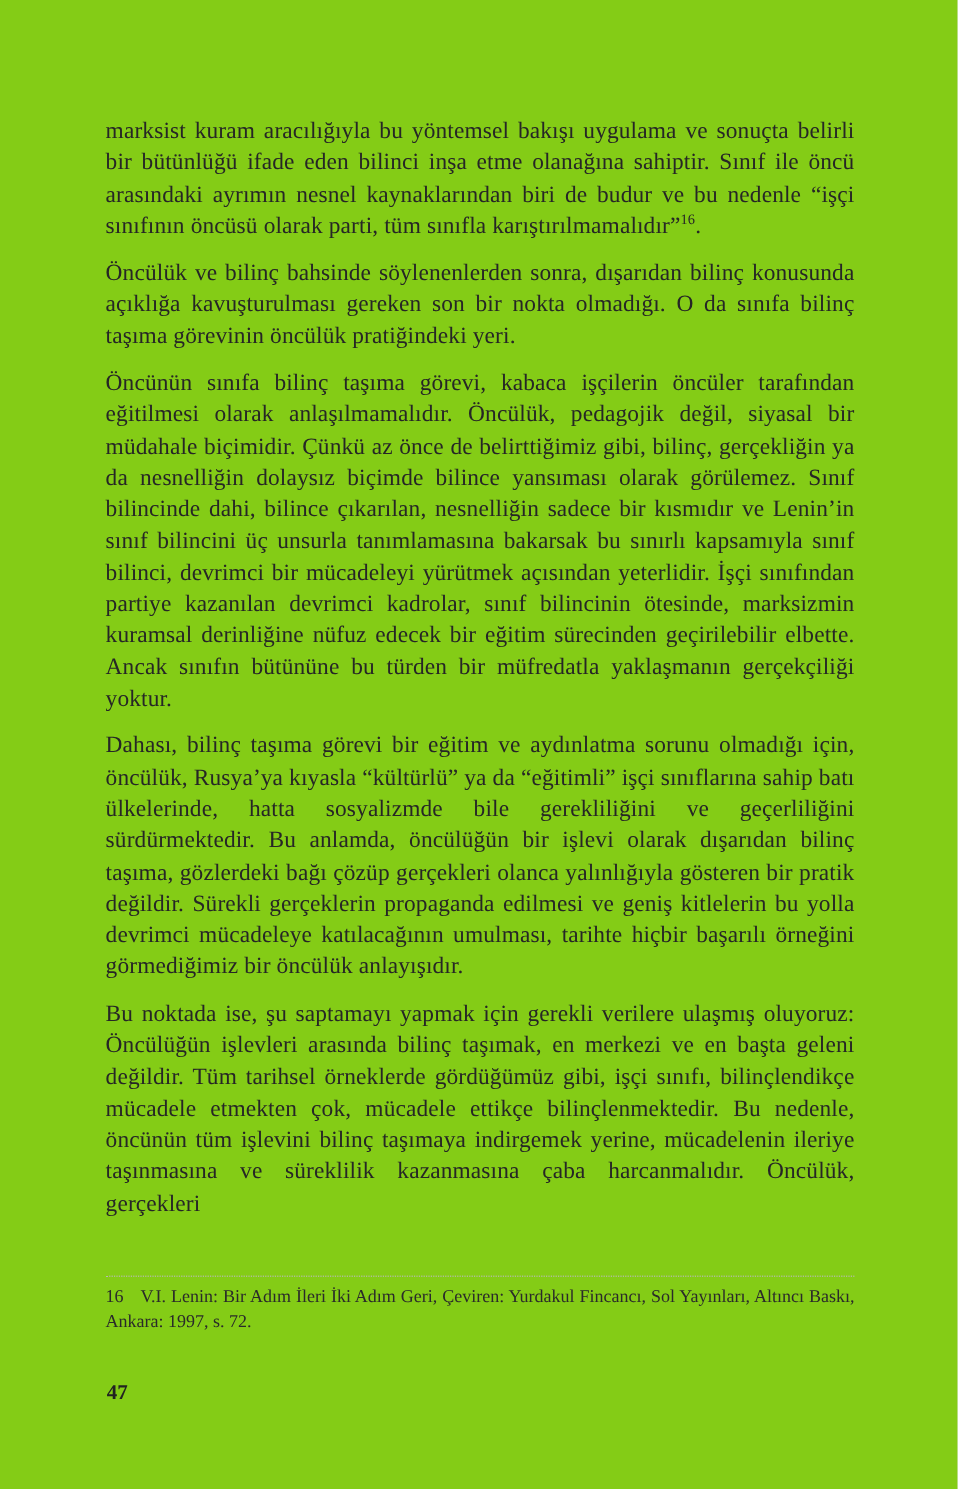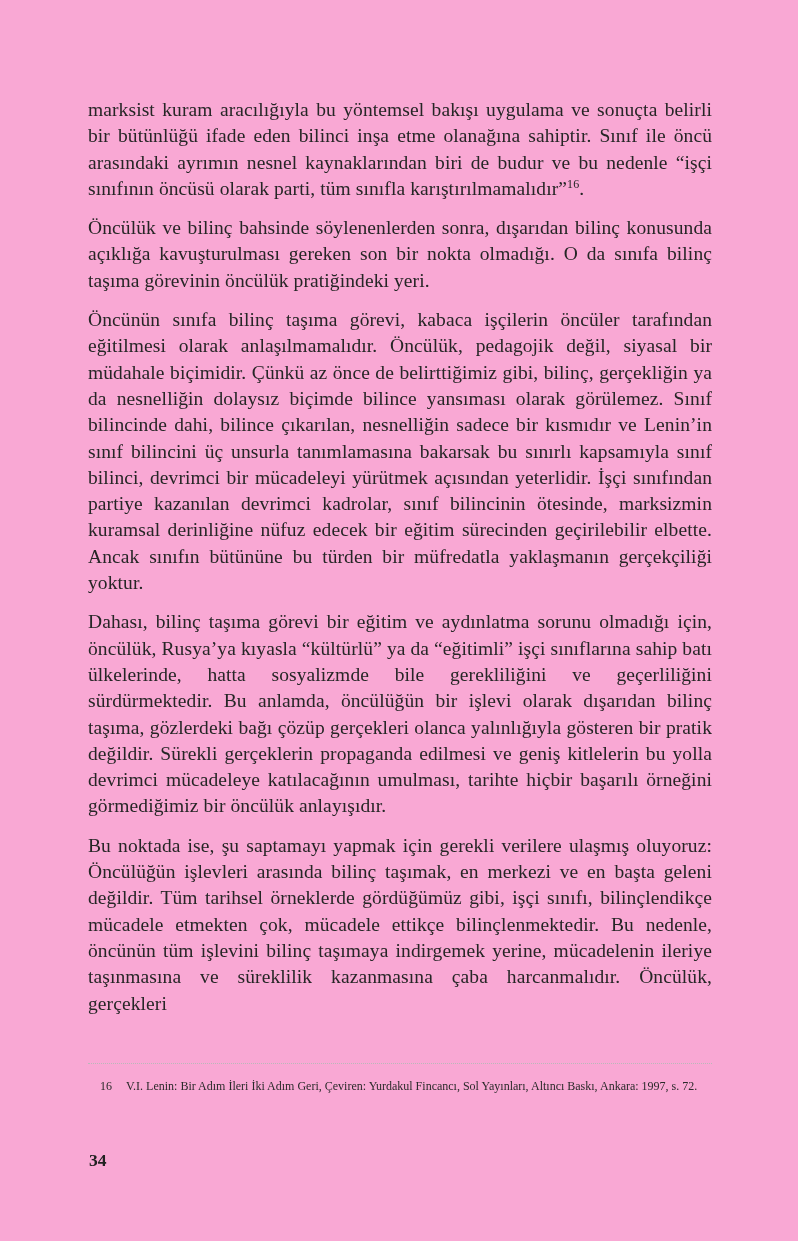--- a/index.html
+++ b/index.html
@@ -5,21 +5,21 @@
   html, body {
     margin: 0;
     padding: 0;
     background: #e9e9e9;
   }
   .page {
     position: relative;
     width: 798px;
     height: 1241px;
     margin: 0 auto;
-    background: #f9a8d4;
+    background: #84cc16;
     font-family: "Liberation Serif", "DejaVu Serif", serif;
     color: #262626;
     overflow: hidden;
   }
   .text-block {
     position: absolute;
     left: 88px;
     top: 97px;
     width: 624px;
     text-align: justify;
@@ -40,24 +40,24 @@
     left: 88px;
     top: 1063px;
     width: 624px;
   }
   .footnote-rule {
     border-top: 1.5px dotted #b9b9b9;
     height: 0;
     margin-bottom: 7px;
   }
   .footnote {
-    font-size: 12px;
+    font-size: 15px;
     line-height: 20.5px;
     text-align: justify;
-    margin: 12px;
+    margin: 0;
     color: #2a2a2a;
   }
   .footnote-marker {
     padding-right: 14px;
   }
   .page-number {
     position: absolute;
     left: 89px;
     top: 1150px;
     font-size: 17.5px;
@@ -76,15 +76,15 @@
     <p>Öncünün sınıfa bilinç taşıma görevi, kabaca işçilerin öncüler tarafından eğitilmesi olarak anlaşılmamalıdır. Öncülük, pedagojik değil, siyasal bir müdahale biçimidir. Çünkü az önce de belirttiğimiz gibi, bilinç, gerçekliğin ya da nesnelliğin dolaysız biçimde bilince yansıması olarak görülemez. Sınıf bilincinde dahi, bilince çıkarılan, nesnelliğin sadece bir kısmıdır ve Lenin’in sınıf bilincini üç unsurla tanımlamasına bakarsak bu sınırlı kapsamıyla sınıf bilinci, devrimci bir mücadeleyi yürütmek açısından yeterlidir. İşçi sınıfından partiye kazanılan devrimci kadrolar, sınıf bilincinin ötesinde, marksizmin kuramsal derinliğine nüfuz edecek bir eğitim sürecinden geçirilebilir elbette. Ancak sınıfın bütününe bu türden bir müfredatla yaklaşmanın gerçekçiliği yoktur.</p>
     <p>Dahası, bilinç taşıma görevi bir eğitim ve aydınlatma sorunu olmadığı için, öncülük, Rusya’ya kıyasla “kültürlü” ya da “eğitimli” işçi sınıflarına sahip batı ülkelerinde, hatta sosyalizmde bile gerekliliğini ve geçerliliğini sürdürmektedir. Bu anlamda, öncülüğün bir işlevi olarak dışarıdan bilinç taşıma, gözlerdeki bağı çözüp gerçekleri olanca yalınlığıyla gösteren bir pratik değildir. Sürekli gerçeklerin propaganda edilmesi ve geniş kitlelerin bu yolla devrimci mücadeleye katılacağının umulması, tarihte hiçbir başarılı örneğini görmediğimiz bir öncülük anlayışıdır.</p>
     <p>Bu noktada ise, şu saptamayı yapmak için gerekli verilere ulaşmış oluyoruz: Öncülüğün işlevleri arasında bilinç taşımak, en merkezi ve en başta geleni değildir. Tüm tarihsel örneklerde gördüğümüz gibi, işçi sınıfı, bilinçlendikçe mücadele etmekten çok, mücadele ettikçe bilinçlenmektedir. Bu nedenle, öncünün tüm işlevini bilinç taşımaya indirgemek yerine, mücadelenin ileriye taşınmasına ve süreklilik kazanmasına çaba harcanmalıdır. Öncülük, gerçekleri</p>
   </div>
 
   <div class="footnote-area">
     <div class="footnote-rule"></div>
     <p class="footnote"><span class="footnote-marker">16</span><span>V.I. Lenin: Bir Adım İleri İki Adım Geri, Çeviren: Yurdakul Fincancı, Sol Yayınları, Altıncı Baskı, Ankara: 1997, s. 72.</span></p>
   </div>
 
-  <div class="page-number">34</div>
+  <div class="page-number">47</div>
 
 </div>
 
 </body></html>

